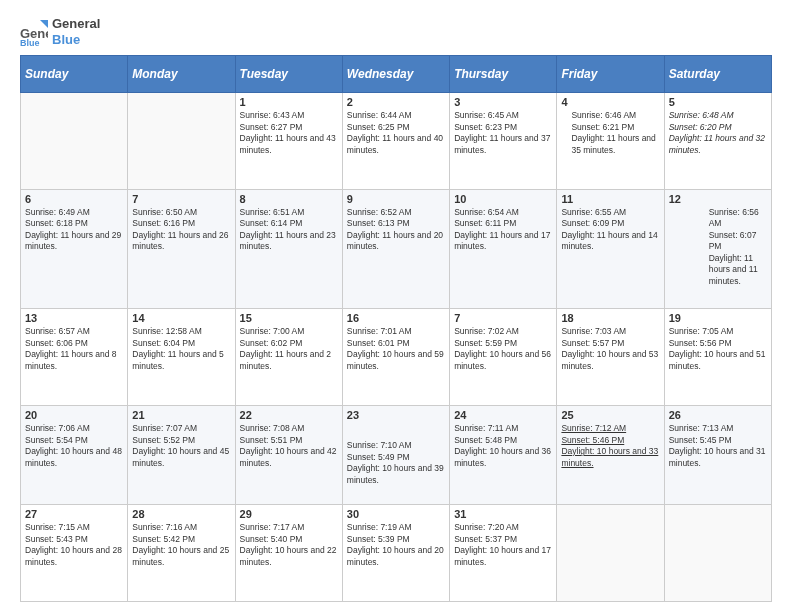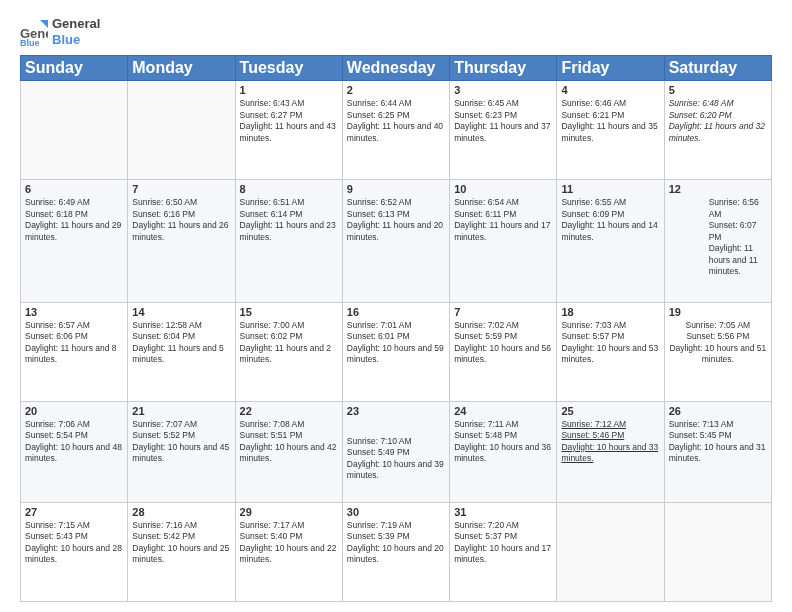--- a/index.html
+++ b/index.html
@@ -47,25 +47,26 @@
     .calendar {
       flex: 1;
       border: 1px solid #ccc;
       border-collapse: collapse;
       width: 100%;
       table-layout: fixed;
     }
     .calendar th {
       background-color: #4a7fc1;
       color: #fff;
-      font-size: 16px;
+      font-size: 12px;
       font-weight: bold;
-      padding: 3px 4px;
+      padding: 11px 4px;
       text-align: left;
       border: 1px solid #3a6aab;
+      font-style: italic;
     }
     .calendar td {
       vertical-align: top;
       border: 1px solid #ccc;
       padding: 3px 4px;
       font-size: 9px;
       color: #333;
       height: 82px;
       background: #fff;
     }
@@ -138,21 +139,21 @@
 Daylight: 11 hours and 40 minutes.</div>
           </td>
           <td>
             <span class="day-num">3</span>
             <div class="cell-text" style="white-space: pre-line;">Sunrise: 6:45 AM
 Sunset: 6:23 PM
 Daylight: 11 hours and 37 minutes.</div>
           </td>
           <td>
             <span class="day-num">4</span>
-            <div class="cell-text" style="white-space: pre-line;">Sunrise: 6:46 AM
+            <div class="cell-text" style="white-space: pre-line; margin-left: 10px;">Sunrise: 6:46 AM
 Sunset: 6:21 PM
 Daylight: 11 hours and 35 minutes.</div>
           </td>
           <td>
             <span class="day-num">5</span>
             <div class="cell-text" style="white-space: pre-line; font-style: italic;">Sunrise: 6:48 AM
 Sunset: 6:20 PM
 Daylight: 11 hours and 32 minutes.</div>
           </td>
         </tr>
@@ -232,21 +233,21 @@
 Daylight: 10 hours and 56 minutes.</div>
           </td>
           <td>
             <span class="day-num">18</span>
             <div class="cell-text" style="white-space: pre-line;">Sunrise: 7:03 AM
 Sunset: 5:57 PM
 Daylight: 10 hours and 53 minutes.</div>
           </td>
           <td>
             <span class="day-num">19</span>
-            <div class="cell-text" style="white-space: pre-line; text-align: center;">Sunrise: 7:05 AM
+            <div class="cell-text" style="white-space: pre-line;">Sunrise: 7:05 AM
 Sunset: 5:56 PM
 Daylight: 10 hours and 51 minutes.</div>
           </td>
         </tr>
         <tr>
           <td>
             <span class="day-num">20</span>
             <div class="cell-text" style="white-space: pre-line;">Sunrise: 7:06 AM
 Sunset: 5:54 PM
 Daylight: 10 hours and 48 minutes.</div>

